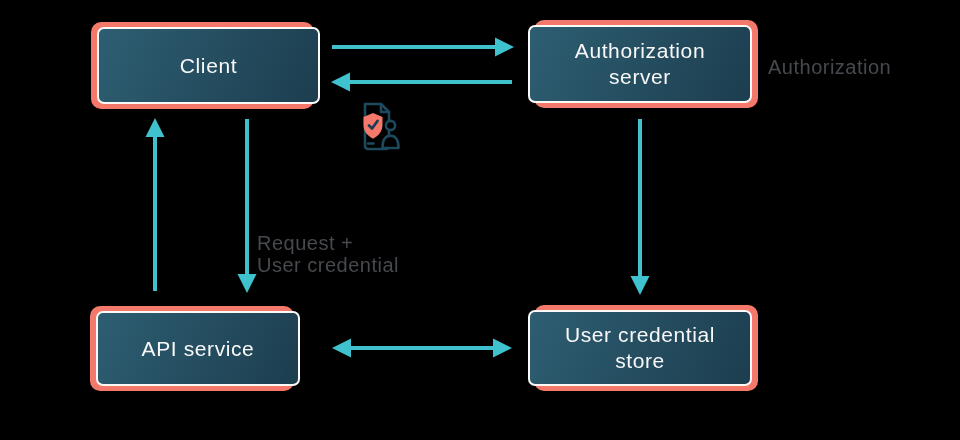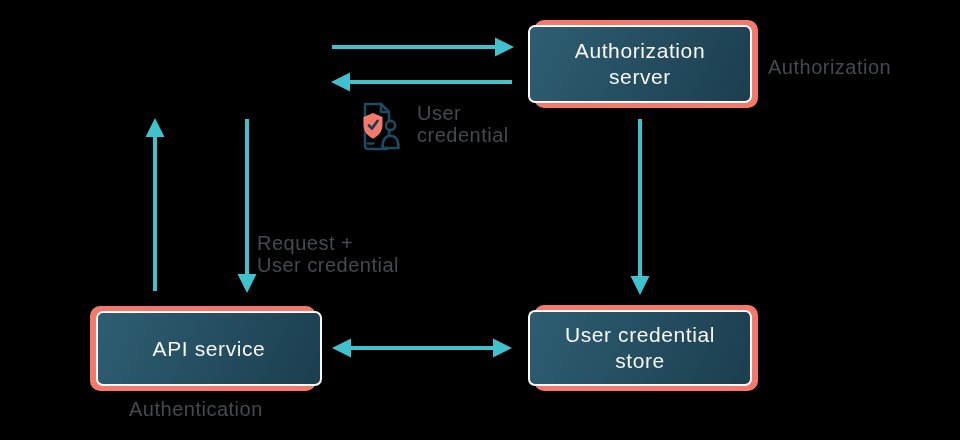--- a/index.html
+++ b/index.html
@@ -65,30 +65,36 @@
       <line x1="640" y1="119" x2="640" y2="278"></line>
       <polygon points="630.5,276 649.5,276 640,295"></polygon>
     </g>
     <g class="arrow">
       <line x1="349" y1="348" x2="495" y2="348"></line>
       <polygon points="351,338.5 332,348 351,357.5"></polygon>
       <polygon points="493,338.5 512,348 493,357.5"></polygon>
     </g>
   </svg>
 
+  <div class="node offset-left" style="left:97px;top:27px;width:223px;height:77px">
+    <div class="coral"></div>
+    <div class="box">
+      <span>Client</span>
+    </div>
+  </div>
 
   <div class="node offset-right" style="left:528px;top:25px;width:224px;height:78px">
     <div class="coral"></div>
     <div class="box">
       <span>Authorization
 server</span>
     </div>
   </div>
 
-  <div class="node offset-left" style="left:96px;top:311px;width:226px;height:75px">
+  <div class="node offset-left" style="left:96px;top:311px;width:204px;height:75px">
     <div class="coral"></div>
     <div class="box">
       <span>API service</span>
     </div>
   </div>
 
   <div class="node offset-right" style="left:528px;top:310px;width:224px;height:76px">
     <div class="coral"></div>
     <div class="box">
       <span>User credential
@@ -101,23 +107,20 @@
       <path class="ic-line" d="M8 3 H24 L32 11 V45 A3 3 0 0 1 29 48 H11 A3 3 0 0 1 8 45 Z"></path>
       <path class="ic-line" d="M24 3 V11 H32"></path>
       <path class="ic-shield" d="M16 12 L25.5 16 V23.5 C25.5 30.5 21.5 34.8 16 37.8 C10.5 34.8 6.5 30.5 6.5 23.5 V16 Z"></path>
       <path class="ic-check" d="M12 24.5 L15 27.5 L20.5 20"></path>
       <path class="ic-line" d="M11 42.5 H16.5"></path>
       <circle class="ic-fillbg" cx="33.5" cy="24.5" r="4.6"></circle>
       <path class="ic-fillbg" d="M25.5 47 C25.5 39 28.5 34.8 33.5 34.8 C38.5 34.8 41.5 39 41.5 47 Z"></path>
     </svg>
   </div>
 
-  <div class="label" style="left:417px;top:102px">User
-credential</div>
 
   <div class="label" style="left:768px;top:56px">Authorization</div>
 
   <div class="label" style="left:257px;top:232px">Request +
 User credential</div>
 
-  <div class="label" style="left:129px;top:398px">Authentication</div>
 
 </div>
 
 </body></html>

